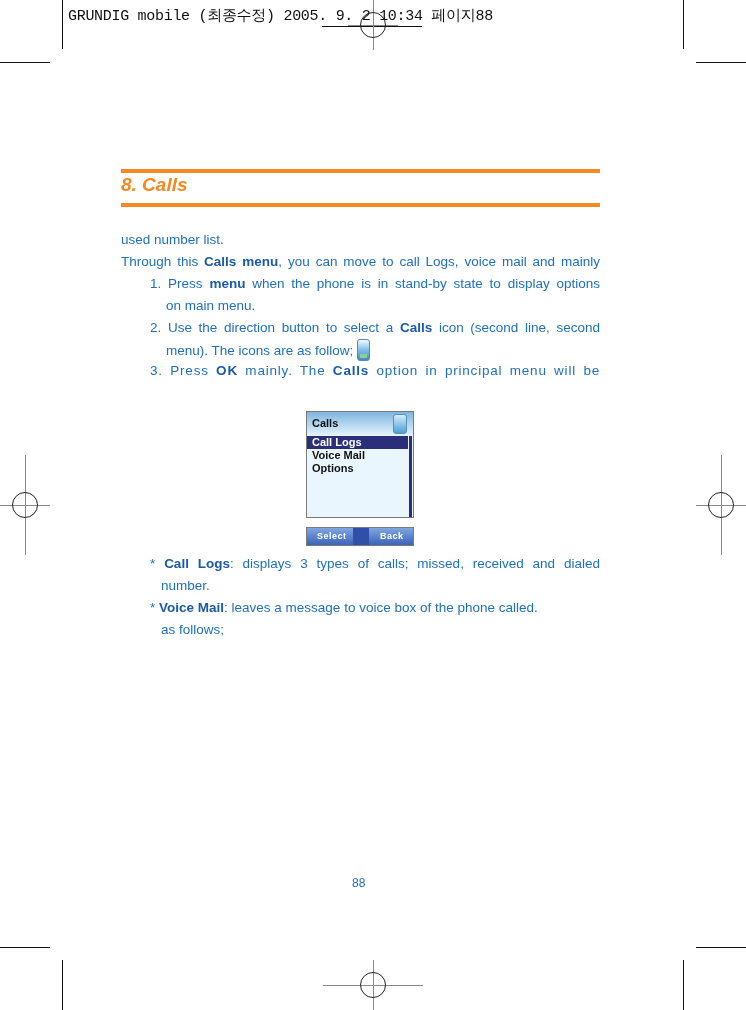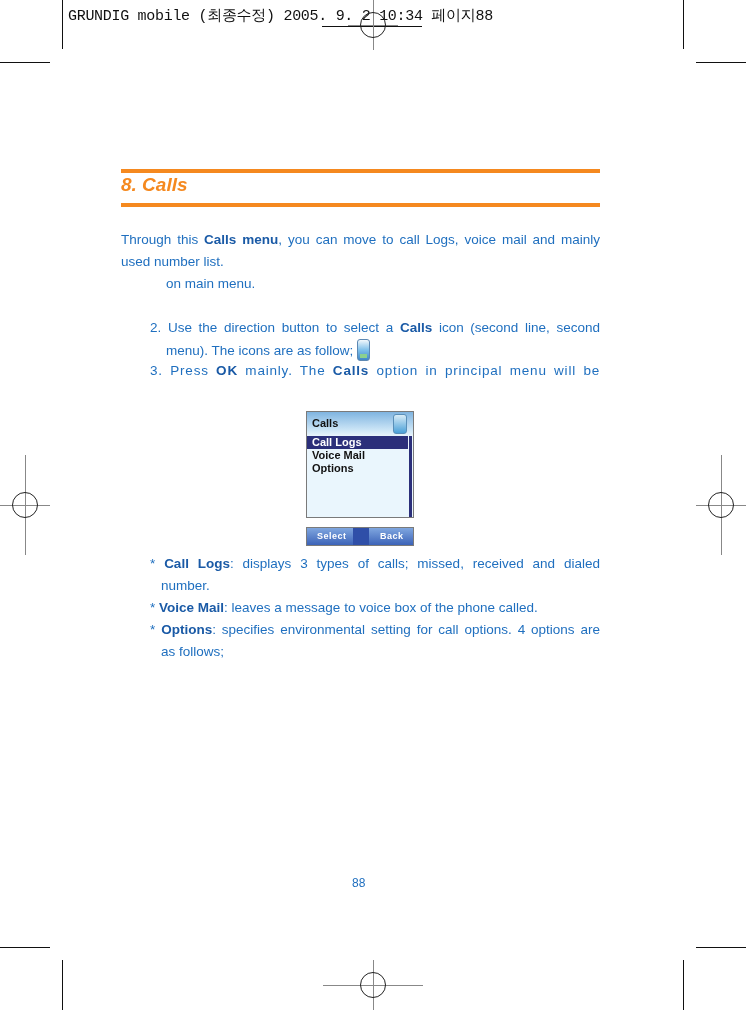--- a/index.html
+++ b/index.html
@@ -72,25 +72,26 @@
   <div class="rv" style="left:50px; top:0; height:50px;"></div>
   <div class="rh" style="left:0; top:25px; width:100px;"></div>
   <div class="rc" style="left:37px; top:12px; width:26px; height:26px;"></div>
 </div>
 
 <div class="rule" style="top:169px;"></div>
 <div class="section-title">8. Calls</div>
 <div class="rule" style="top:203px;"></div>
 
 <div class="text" style="left:121px; top:229px; width:479px;">
+  <span class="line">used number list.</span>
   <span class="line justify"><span>Through this </span><b>Calls menu</b><span>, you can move to call Logs, voice mail and mainly</span></span>
-  <span class="line">used number list.</span>
 </div>
 
 <div class="text" style="left:150px; top:273px; width:450px;">
+  <span class="line justify"><span>1.</span> <span>Press </span><b>menu</b><span> when the phone is in stand-by state to display options</span></span>
   <span class="line" style="padding-left:16px;">on main menu.</span>
 </div>
 
 <div class="text" style="left:150px; top:317px; width:450px;">
   <span class="line justify"><span>2.</span> <span>Use the direction button to select a </span><b>Calls</b><span> icon (second line, second</span></span>
   <span class="line" style="padding-left:16px;"><span>menu). The icons are as follow;</span><span class="inline-phone-icon"></span></span>
 </div>
 
 <div class="text" style="left:150px; top:360px; width:450px;">
   <span class="line justify" style="letter-spacing:0.8px;"><span>3.</span> <span>Press </span><b>OK</b><span> mainly. The </span><b>Calls</b><span> option in principal menu will be</span></span>
@@ -115,17 +116,16 @@
 </div>
 
 <div class="text" style="left:150px; top:553px; width:450px;">
   <span class="line justify"><span>*</span> <b>Call Logs</b><span>: displays 3 types of calls; missed, received and dialed</span></span>
   <span class="line" style="padding-left:11px;">number.</span>
 </div>
 <div class="text" style="left:150px; top:597px; width:450px;">
   <span class="line"><span>*</span> <b>Voice Mail</b><span>: leaves a message to voice box of the phone called.</span></span>
 </div>
 <div class="text" style="left:150px; top:619px; width:450px;">
-  <span class="line justify"><span>*</span> <b>Options</b><span>: specifies environmental setting for call options. 4 options are</span></span>
   <span class="line" style="padding-left:11px;">as follows;</span>
 </div>
 
 <div class="page-num">88</div>
 
 </body></html>

